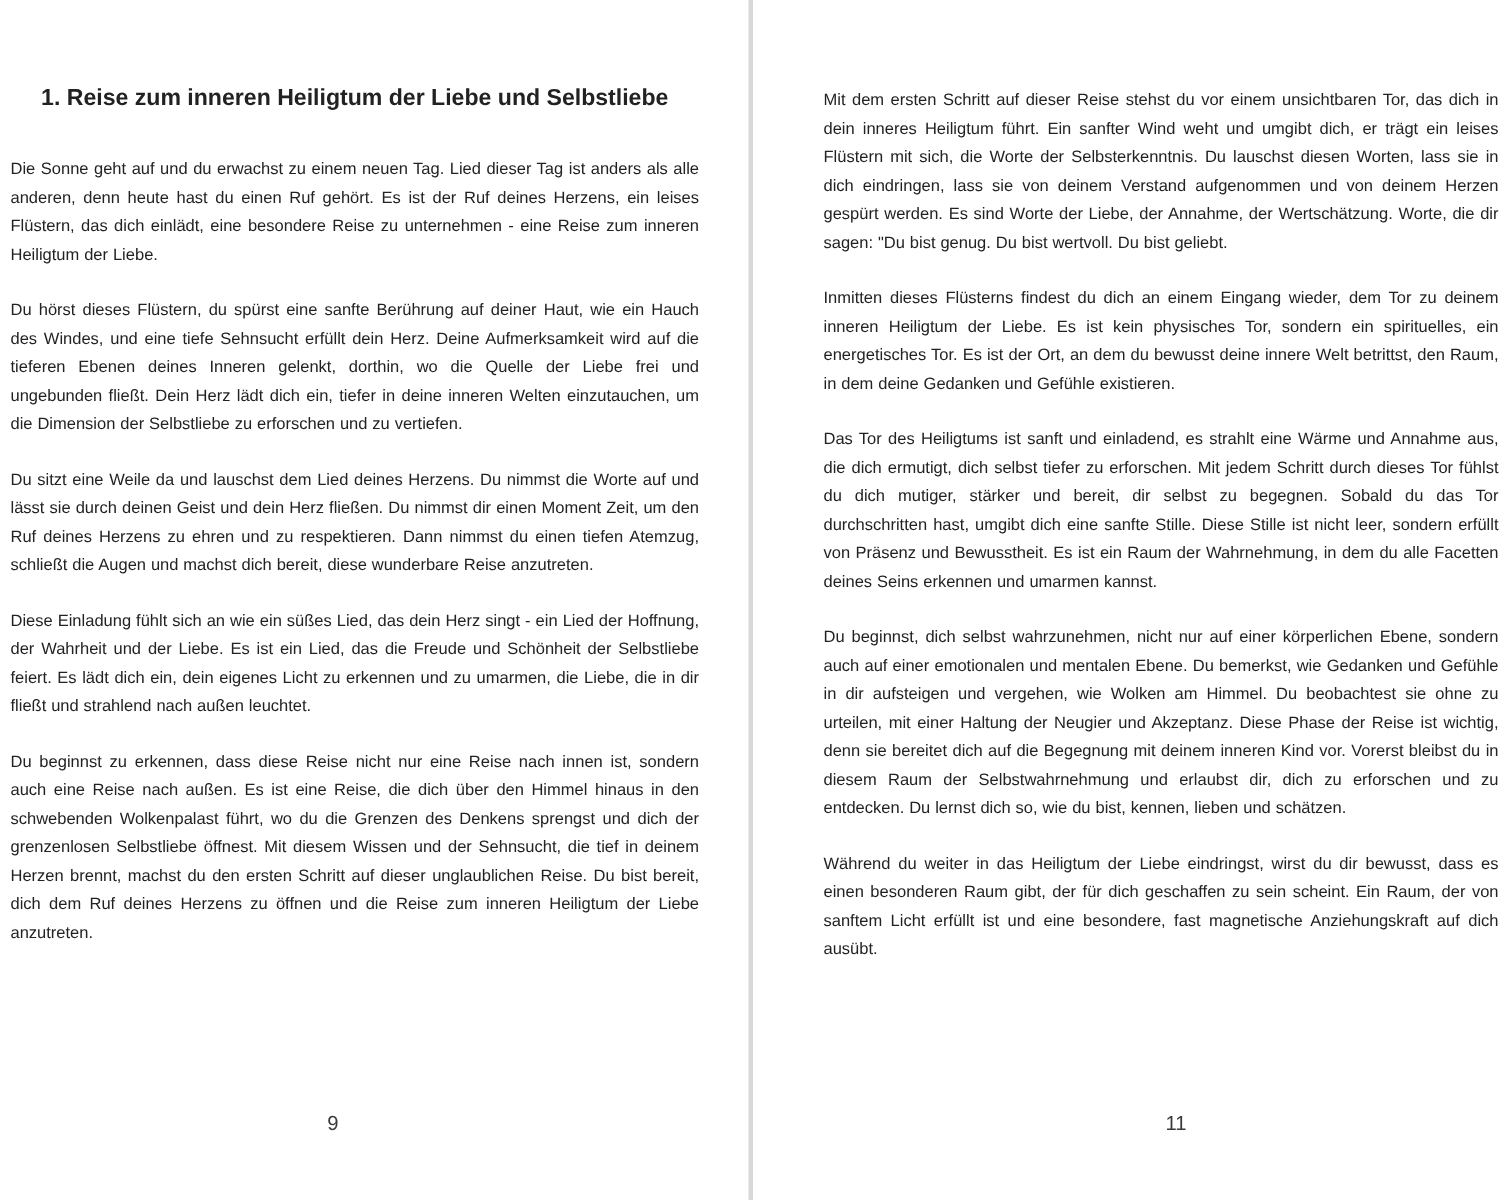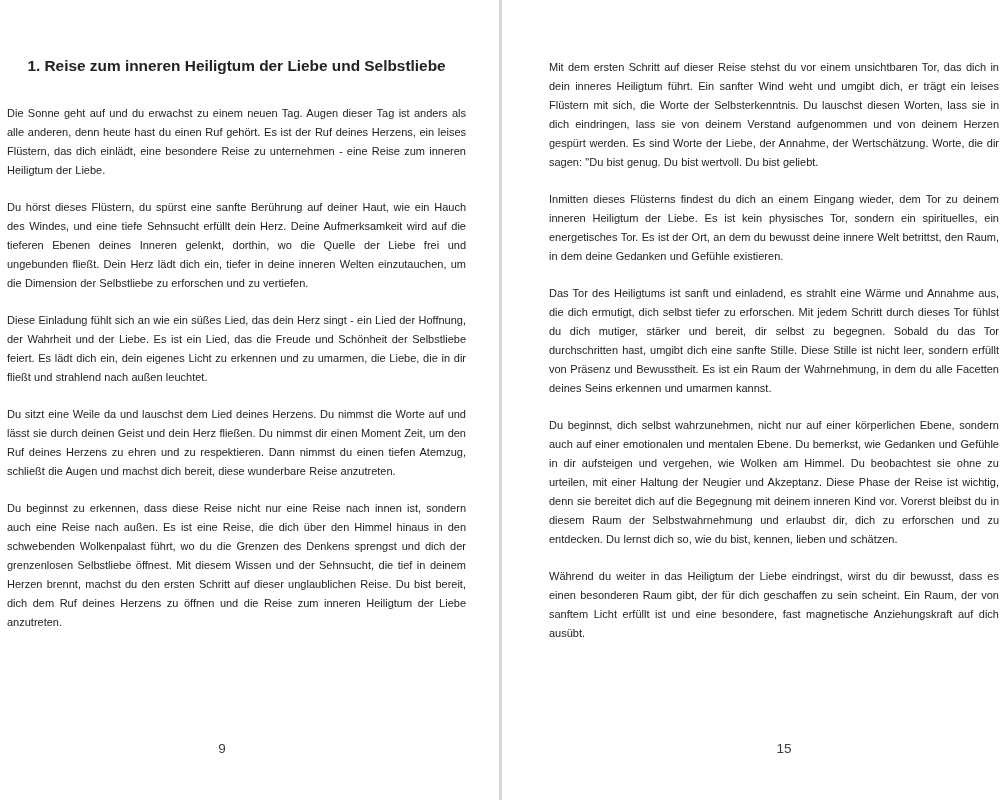--- a/index.html
+++ b/index.html
@@ -61,34 +61,34 @@
   .pagenum-left  { left: 208px; }
   .pagenum-right { left: 770px; }
 </style>
 </head>
 <body>
 
 <div class="spread">
 
   <section class="page page-left">
     <h1 class="chapter-heading">1. Reise zum inneren Heiligtum der Liebe und Selbstliebe</h1>
-    <p class="body-par">Die Sonne geht auf und du erwachst zu einem neuen Tag. Augen dieser Tag ist anders als alle anderen, denn heute hast du einen Ruf gehört. Es ist der Ruf deines Herzens, ein leises Flüstern, das dich einlädt, eine besondere Reise zu unternehmen - eine Reise zum inneren Heiligtum der Liebe.</p>
+    <p class="body-par">Die Sonne geht auf und du erwachst zu einem neuen Tag. Lied dieser Tag ist anders als alle anderen, denn heute hast du einen Ruf gehört. Es ist der Ruf deines Herzens, ein leises Flüstern, das dich einlädt, eine besondere Reise zu unternehmen - eine Reise zum inneren Heiligtum der Liebe.</p>
     <p class="body-par">Du hörst dieses Flüstern, du spürst eine sanfte Berührung auf deiner Haut, wie ein Hauch des Windes, und eine tiefe Sehnsucht erfüllt dein Herz. Deine Aufmerksamkeit wird auf die tieferen Ebenen deines Inneren gelenkt, dorthin, wo die Quelle der Liebe frei und ungebunden fließt. Dein Herz lädt dich ein, tiefer in deine inneren Welten einzutauchen, um die Dimension der Selbstliebe zu erforschen und zu vertiefen.</p>
+    <p class="body-par">Du sitzt eine Weile da und lauschst dem Lied deines Herzens. Du nimmst die Worte auf und lässt sie durch deinen Geist und dein Herz fließen. Du nimmst dir einen Moment Zeit, um den Ruf deines Herzens zu ehren und zu respektieren. Dann nimmst du einen tiefen Atemzug, schließt die Augen und machst dich bereit, diese wunderbare Reise anzutreten.</p>
     <p class="body-par">Diese Einladung fühlt sich an wie ein süßes Lied, das dein Herz singt - ein Lied der Hoffnung, der Wahrheit und der Liebe. Es ist ein Lied, das die Freude und Schönheit der Selbstliebe feiert. Es lädt dich ein, dein eigenes Licht zu erkennen und zu umarmen, die Liebe, die in dir fließt und strahlend nach außen leuchtet.</p>
-    <p class="body-par">Du sitzt eine Weile da und lauschst dem Lied deines Herzens. Du nimmst die Worte auf und lässt sie durch deinen Geist und dein Herz fließen. Du nimmst dir einen Moment Zeit, um den Ruf deines Herzens zu ehren und zu respektieren. Dann nimmst du einen tiefen Atemzug, schließt die Augen und machst dich bereit, diese wunderbare Reise anzutreten.</p>
     <p class="body-par">Du beginnst zu erkennen, dass diese Reise nicht nur eine Reise nach innen ist, sondern auch eine Reise nach außen. Es ist eine Reise, die dich über den Himmel hinaus in den schwebenden Wolkenpalast führt, wo du die Grenzen des Denkens sprengst und dich der grenzenlosen Selbstliebe öffnest. Mit diesem Wissen und der Sehnsucht, die tief in deinem Herzen brennt, machst du den ersten Schritt auf dieser unglaublichen Reise. Du bist bereit, dich dem Ruf deines Herzens zu öffnen und die Reise zum inneren Heiligtum der Liebe anzutreten.</p>
   </section>
 
   <div class="divider"></div>
 
   <section class="page page-right">
     <p class="body-par">Mit dem ersten Schritt auf dieser Reise stehst du vor einem unsichtbaren Tor, das dich in dein inneres Heiligtum führt. Ein sanfter Wind weht und umgibt dich, er trägt ein leises Flüstern mit sich, die Worte der Selbsterkenntnis. Du lauschst diesen Worten, lass sie in dich eindringen, lass sie von deinem Verstand aufgenommen und von deinem Herzen gespürt werden. Es sind Worte der Liebe, der Annahme, der Wertschätzung. Worte, die dir sagen: "Du bist genug. Du bist wertvoll. Du bist geliebt.</p>
     <p class="body-par">Inmitten dieses Flüsterns findest du dich an einem Eingang wieder, dem Tor zu deinem inneren Heiligtum der Liebe. Es ist kein physisches Tor, sondern ein spirituelles, ein energetisches Tor. Es ist der Ort, an dem du bewusst deine innere Welt betrittst, den Raum, in dem deine Gedanken und Gefühle existieren.</p>
     <p class="body-par">Das Tor des Heiligtums ist sanft und einladend, es strahlt eine Wärme und Annahme aus, die dich ermutigt, dich selbst tiefer zu erforschen. Mit jedem Schritt durch dieses Tor fühlst du dich mutiger, stärker und bereit, dir selbst zu begegnen. Sobald du das Tor durchschritten hast, umgibt dich eine sanfte Stille. Diese Stille ist nicht leer, sondern erfüllt von Präsenz und Bewusstheit. Es ist ein Raum der Wahrnehmung, in dem du alle Facetten deines Seins erkennen und umarmen kannst.</p>
     <p class="body-par">Du beginnst, dich selbst wahrzunehmen, nicht nur auf einer körperlichen Ebene, sondern auch auf einer emotionalen und mentalen Ebene. Du bemerkst, wie Gedanken und Gefühle in dir aufsteigen und vergehen, wie Wolken am Himmel. Du beobachtest sie ohne zu urteilen, mit einer Haltung der Neugier und Akzeptanz. Diese Phase der Reise ist wichtig, denn sie bereitet dich auf die Begegnung mit deinem inneren Kind vor. Vorerst bleibst du in diesem Raum der Selbstwahrnehmung und erlaubst dir, dich zu erforschen und zu entdecken. Du lernst dich so, wie du bist, kennen, lieben und schätzen.</p>
     <p class="body-par">Während du weiter in das Heiligtum der Liebe eindringst, wirst du dir bewusst, dass es einen besonderen Raum gibt, der für dich geschaffen zu sein scheint. Ein Raum, der von sanftem Licht erfüllt ist und eine besondere, fast magnetische Anziehungskraft auf dich ausübt.</p>
   </section>
 
   <div class="pagenum pagenum-left">9</div>
 
-  <div class="pagenum pagenum-right">15</div>
+  <div class="pagenum pagenum-right">11</div>
 
 </div>
 
 </body></html>

